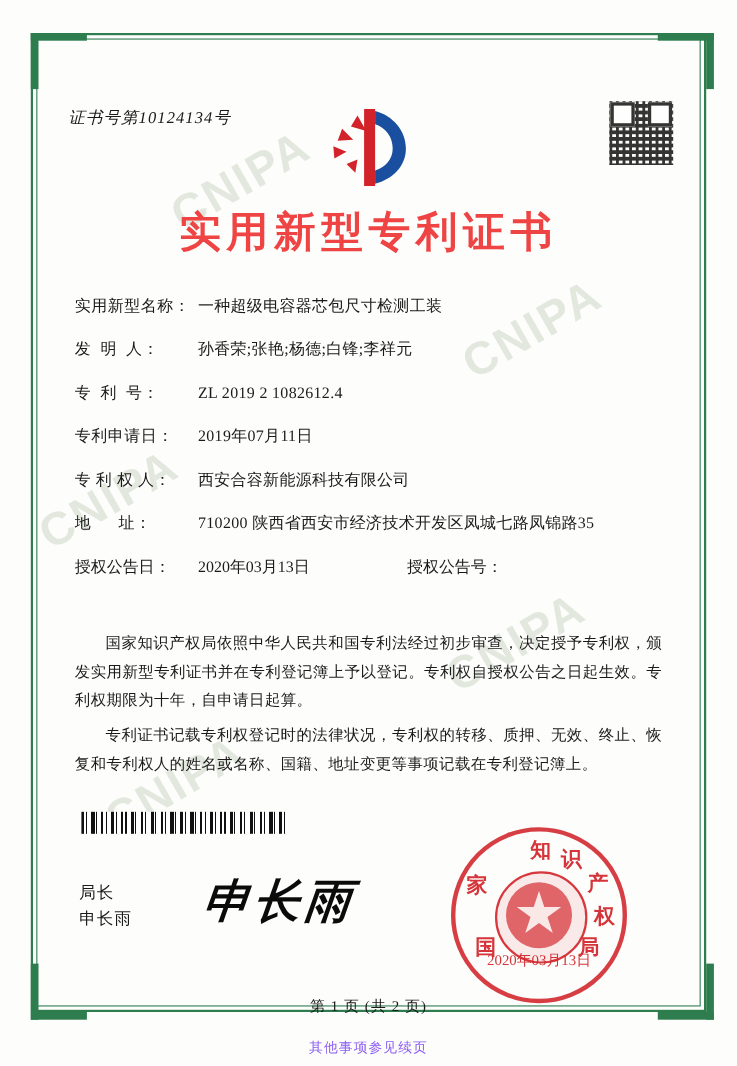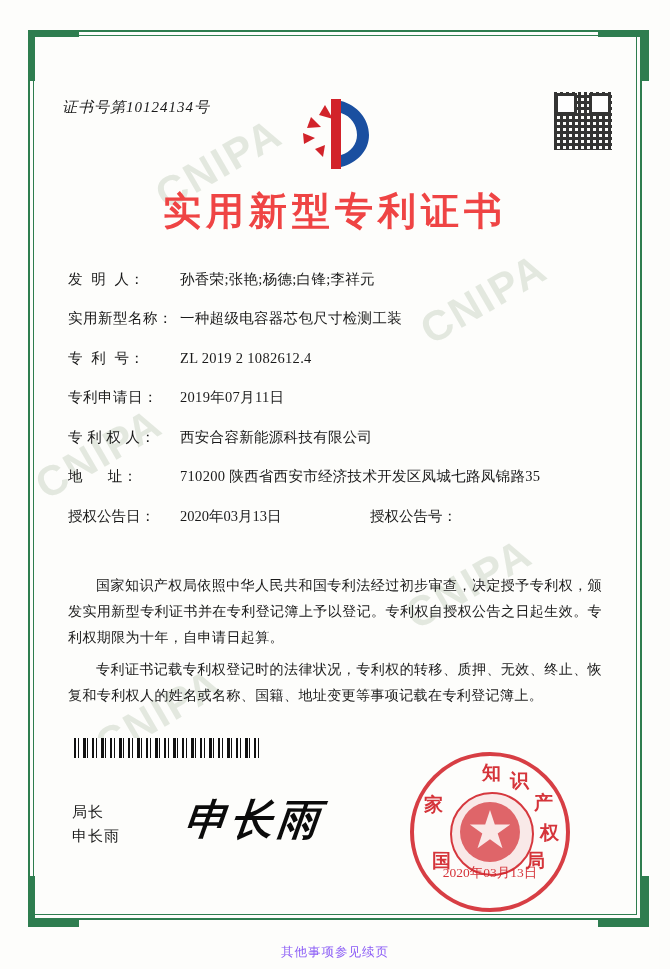--- a/index.html
+++ b/index.html
@@ -276,27 +276,27 @@
       <path d="M18 38 L30 43 L19 49 Z" fill="#d2232a"></path>
       <path d="M30 54 L40 50 L38 62 Z" fill="#d2232a"></path>
     </svg>
   </div>
 
   <div class="title">实用新型专利证书</div>
 
   <div class="fields">
 
     <div class="row">
+      <div class="lbl">实用新型名称：</div>
+      <div class="val">一种超级电容器芯包尺寸检测工装</div>
+    </div>
+
+    <div class="row">
       <div class="lbl">发  明  人：</div>
       <div class="val">孙香荣;张艳;杨德;白锋;李祥元</div>
-    </div>
-
-    <div class="row">
-      <div class="lbl">实用新型名称：</div>
-      <div class="val">一种超级电容器芯包尺寸检测工装</div>
     </div>
 
     <div class="row">
       <div class="lbl">专  利  号：</div>
       <div class="val">ZL 2019 2 1082612.4</div>
     </div>
 
     <div class="row">
       <div class="lbl">专利申请日：</div>
       <div class="val">2019年07月11日</div>
@@ -346,15 +346,16 @@
     <div class="seal-char" style="left:72px;  top:8px;">知</div>
     <div class="seal-char" style="left:100px; top:16px;">识</div>
     <div class="seal-char" style="left:124px; top:38px;">产</div>
     <div class="seal-char" style="left:130px; top:68px;">权</div>
     <div class="seal-char" style="left:116px; top:96px;">局</div>
     <div class="seal-char" style="left:14px;  top:40px;">家</div>
     <div class="seal-char" style="left:22px;  top:96px;">国</div>
     <div class="seal-date">2020年03月13日</div>
   </div>
 
+  <div class="page-no">第 1 页 (共 2 页)</div>
   <div class="footer-note">其他事项参见续页</div>
 
 </div>
 
 </body></html>

